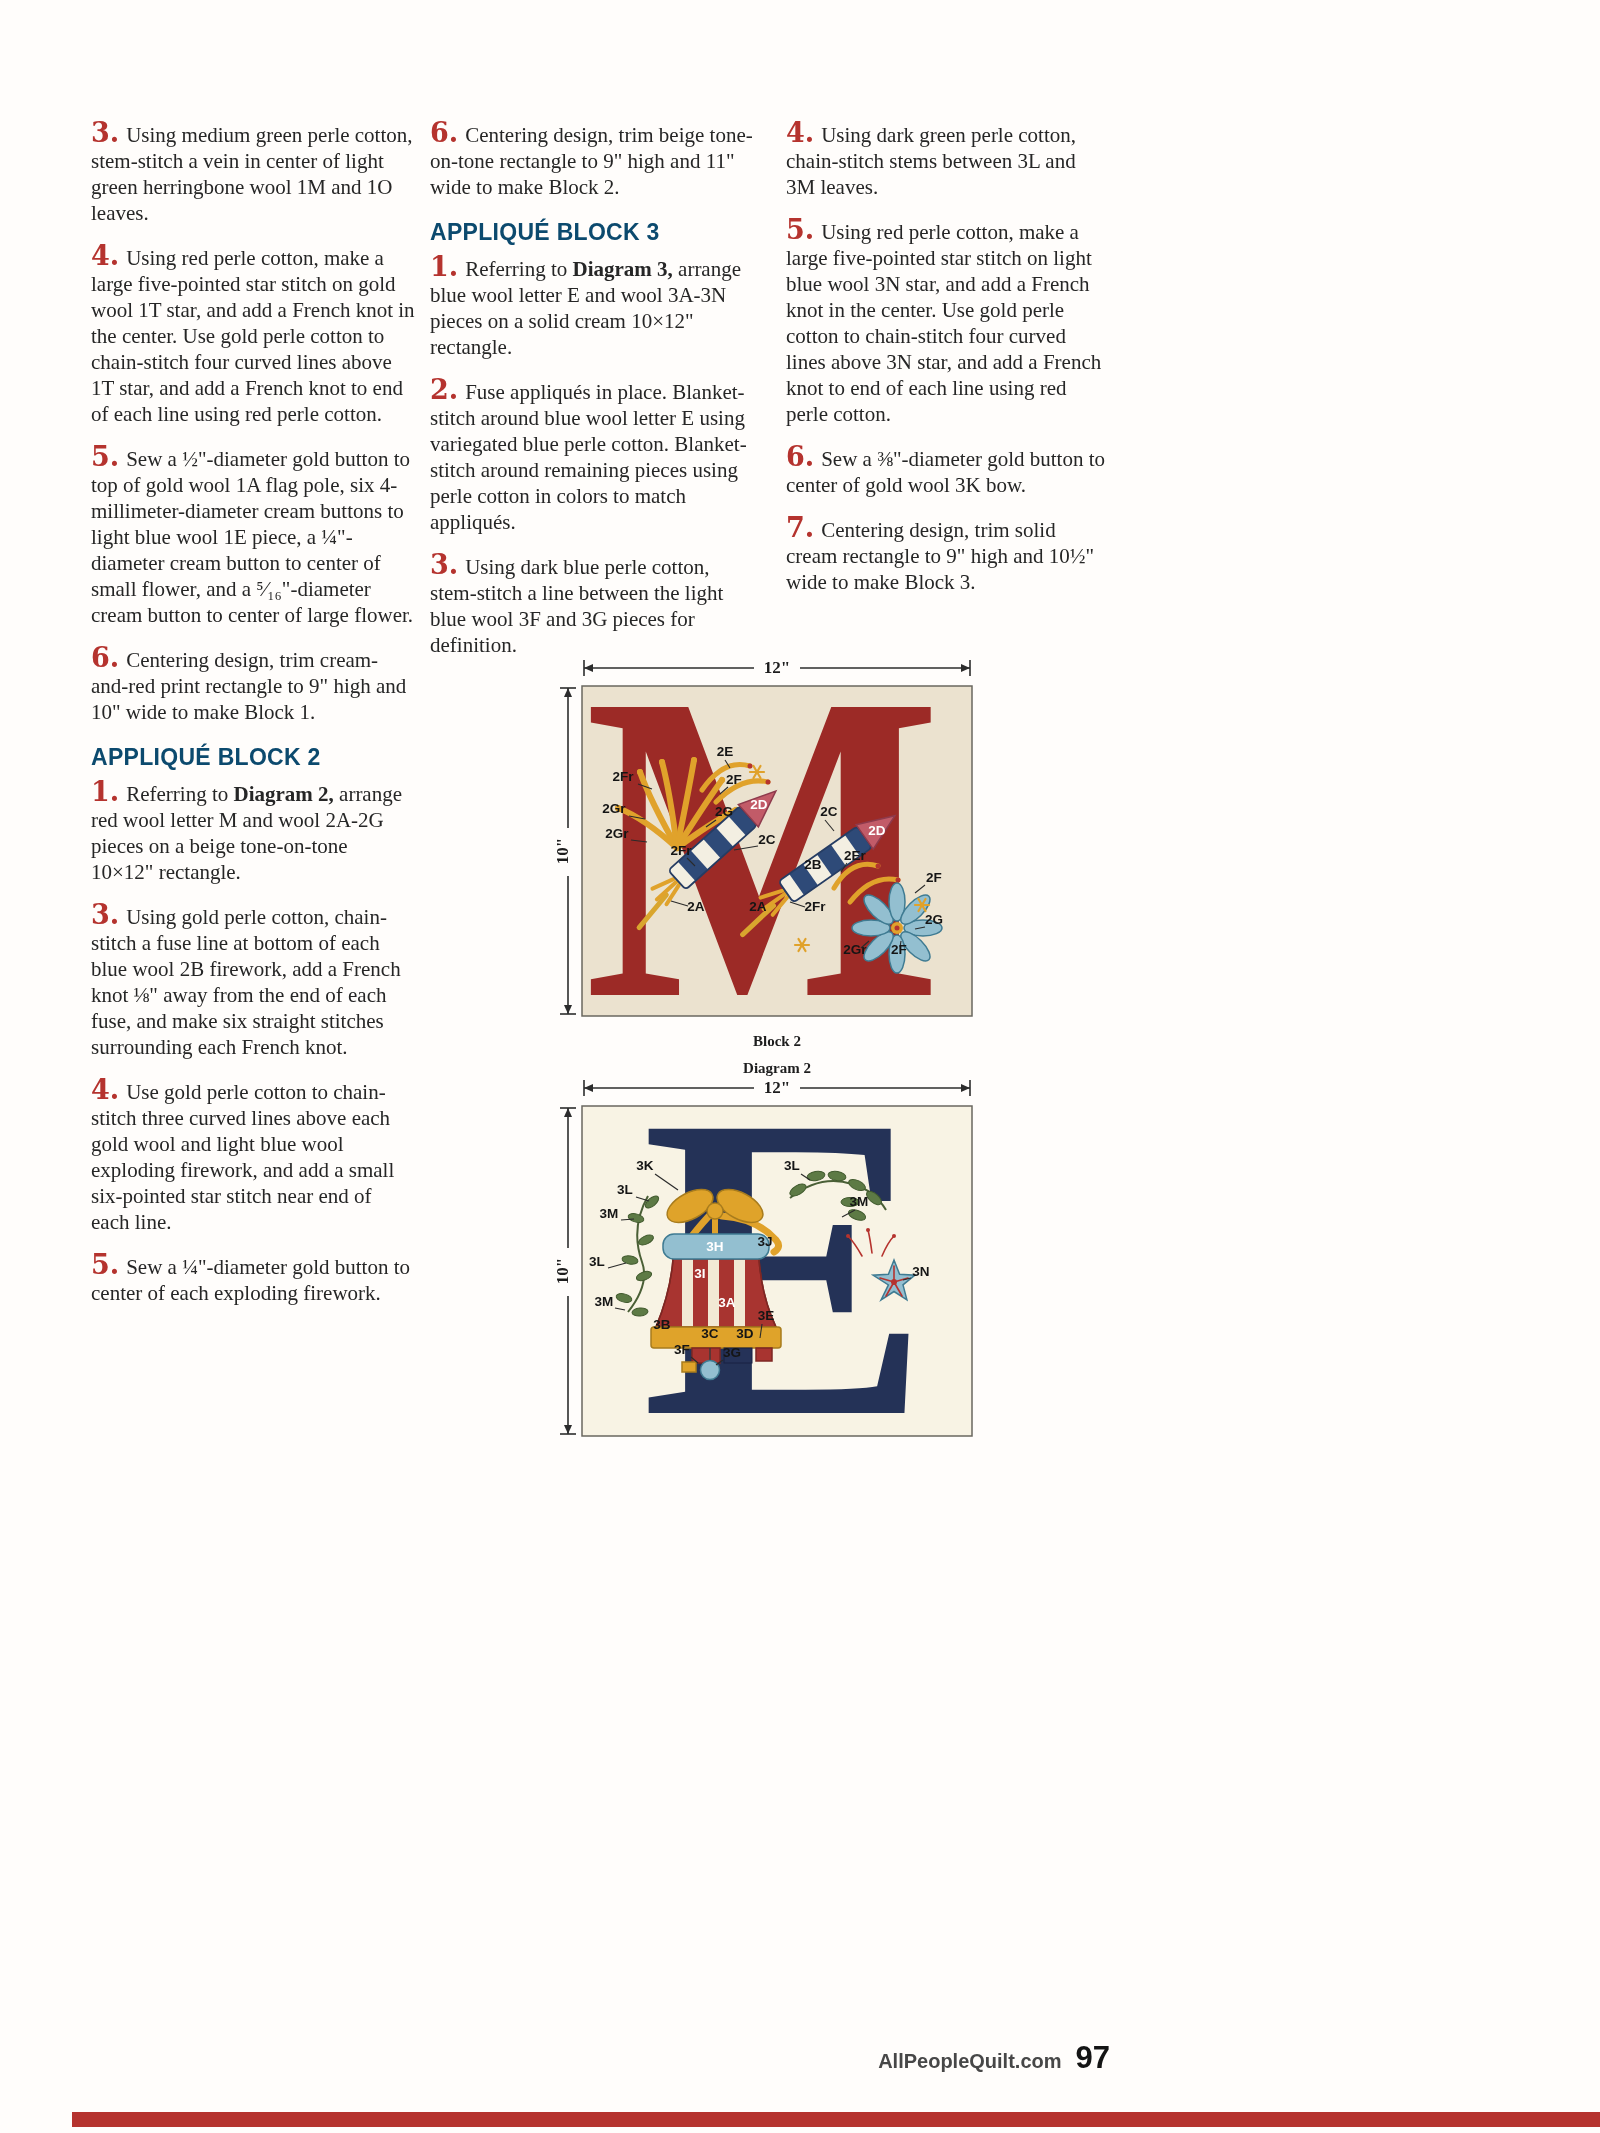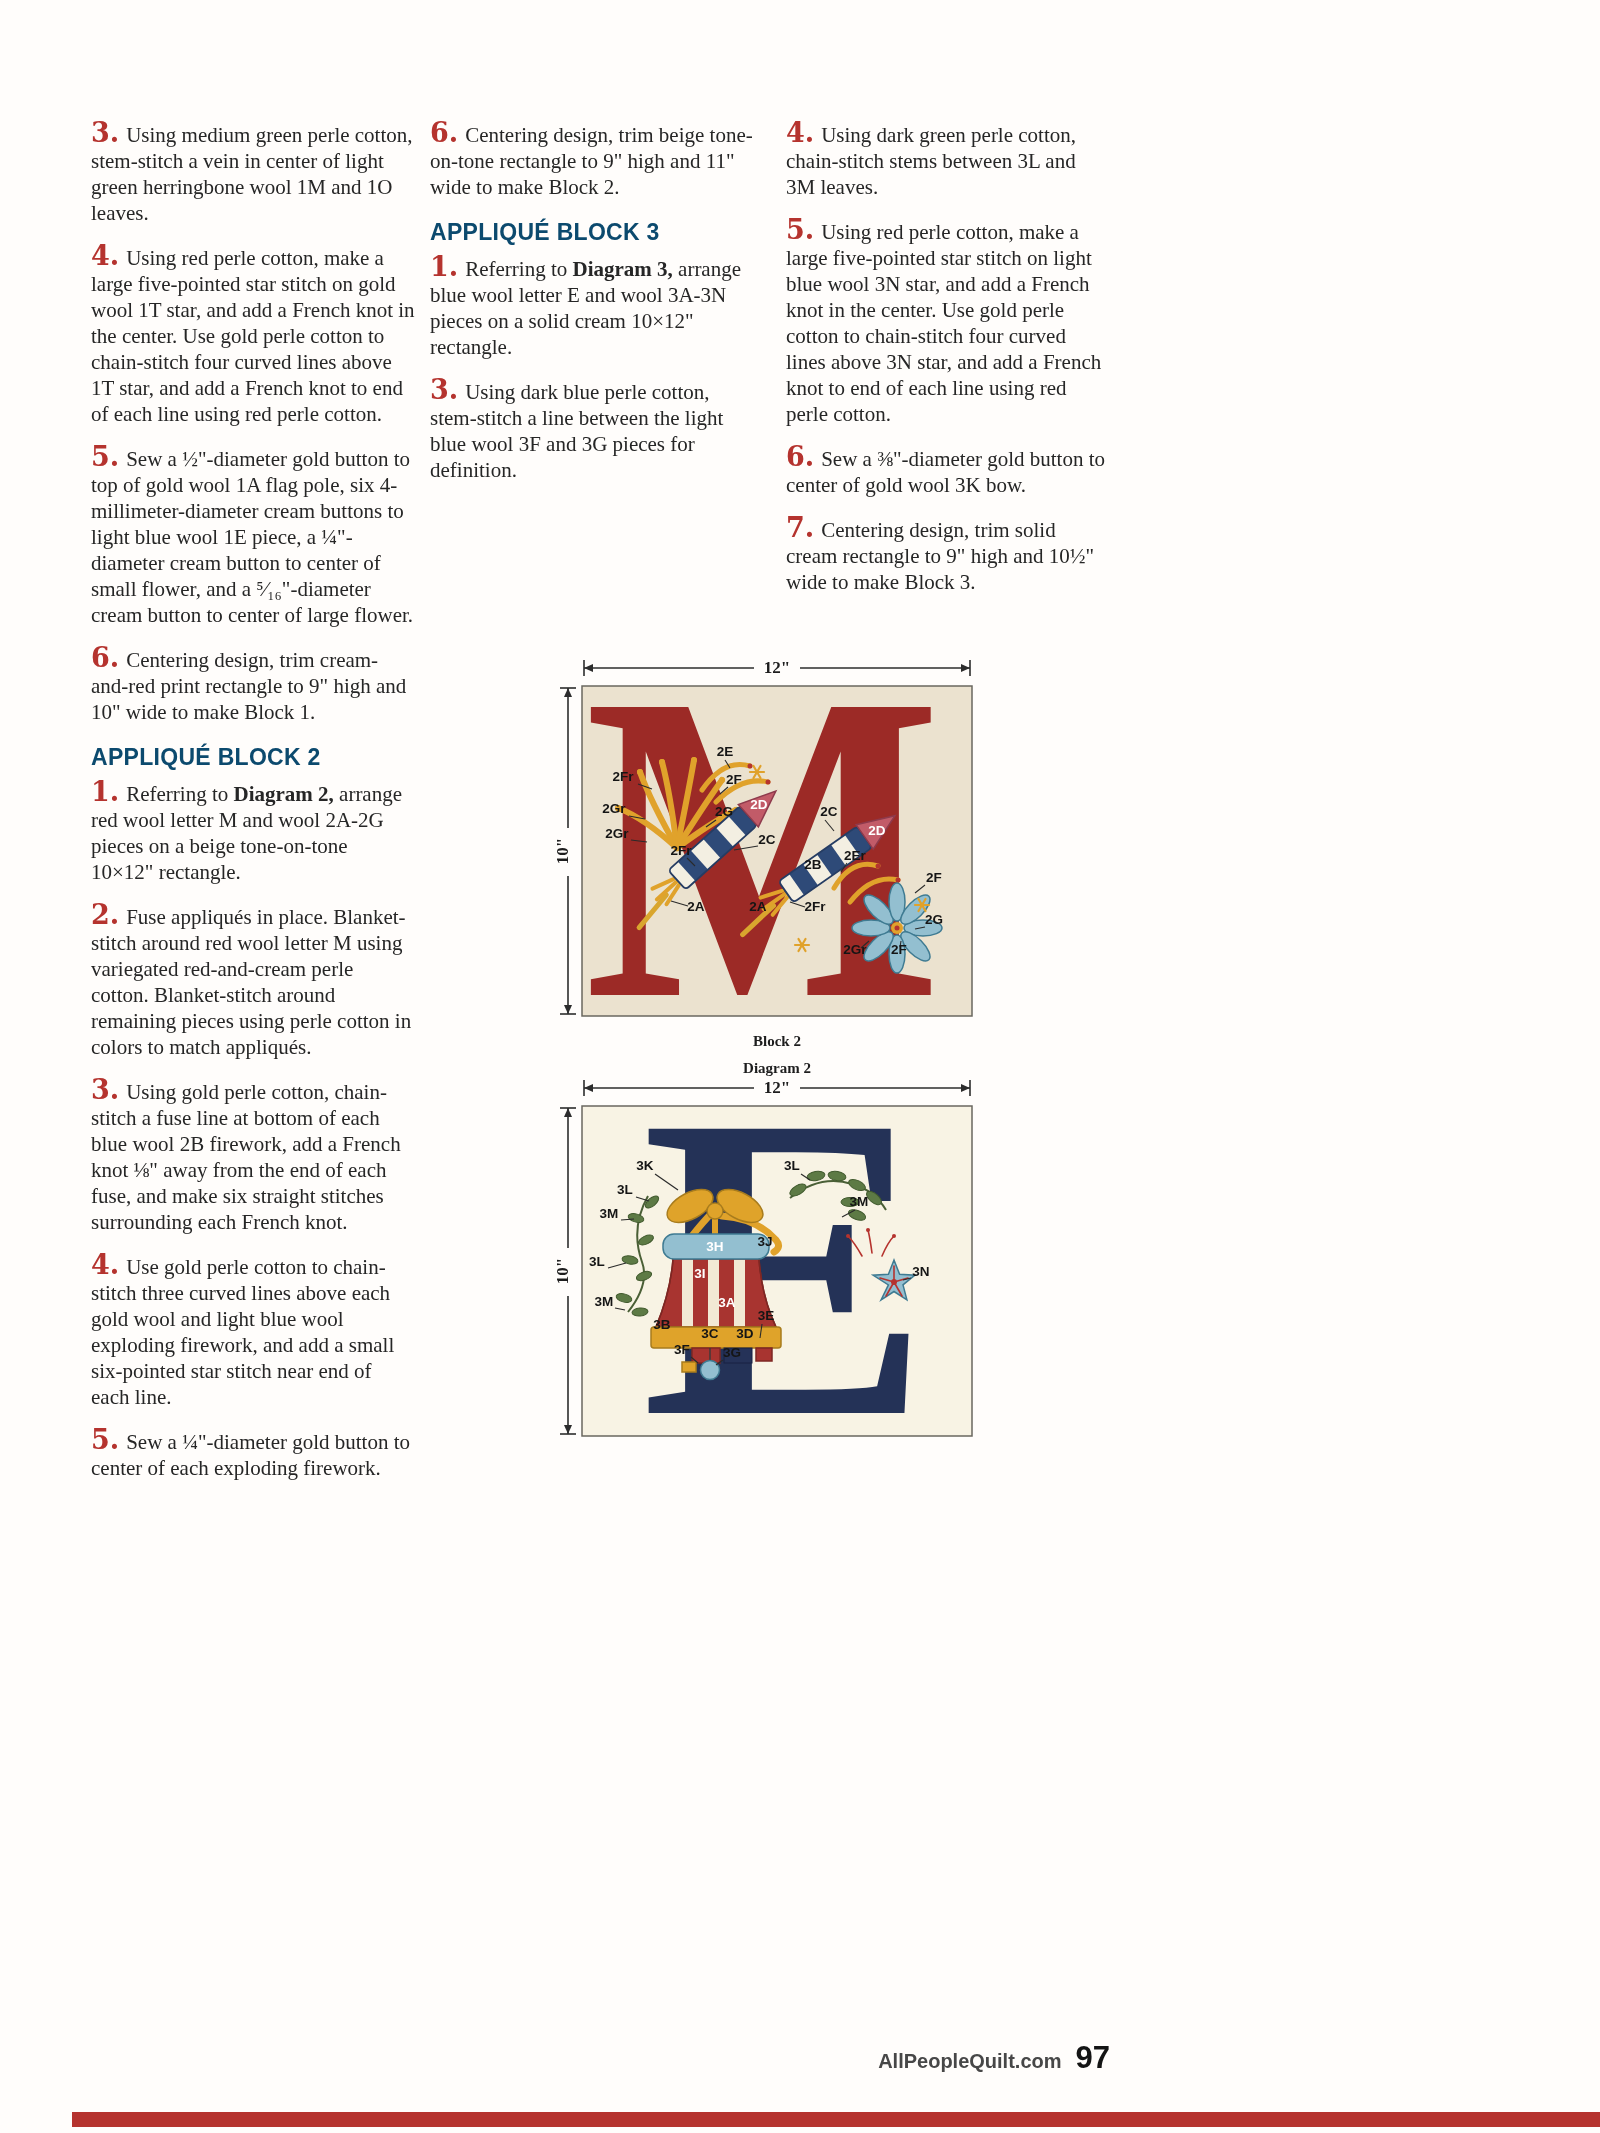--- a/index.html
+++ b/index.html
@@ -65,29 +65,29 @@
 
 <div class="page">
 
   <div class="col" id="col-1" style="left:91px">
       <p class="step"><span class="num">3.</span><span>Using medium green perle cotton, stem-stitch a vein in center of light green herringbone wool 1M and 1O leaves.</span></p>
       <p class="step"><span class="num">4.</span><span>Using red perle cotton, make a large five-pointed star stitch on gold wool 1T star, and add a French knot in the center. Use gold perle cotton to chain-stitch four curved lines above 1T star, and add a French knot to end of each line using red perle cotton.</span></p>
       <p class="step"><span class="num">5.</span><span>Sew a ½"-diameter gold button to top of gold wool 1A flag pole, six 4-millimeter-diameter cream buttons to light blue wool 1E piece, a ¼"-diameter cream button to center of small flower, and a ⁵⁄₁₆"-diameter cream button to center of large flower.</span></p>
       <p class="step"><span class="num">6.</span><span>Centering design, trim cream-and-red print rectangle to 9" high and 10" wide to make Block 1.</span></p>
       <h3 class="sec-h">APPLIQUÉ BLOCK 2</h3>
       <p class="step"><span class="num">1.</span><span>Referring to </span><b>Diagram 2,</b><span> arrange red wool letter M and wool 2A-2G pieces on a beige tone-on-tone 10×12" rectangle.</span></p>
-      <p class="step"><span class="num">2.</span><span>Fuse appliqués in place. Blanket-stitch around red wool letter M using variegated red-and-cream perle cotton. Blanket-stitch around remaining pieces using perle cotton in colors to match appliqués.</span></p>
       <p class="step"><span class="num">3.</span><span>Using gold perle cotton, chain-stitch a fuse line at bottom of each blue wool 2B firework, add a French knot ⅛" away from the end of each fuse, and make six straight stitches surrounding each French knot.</span></p>
       <p class="step"><span class="num">4.</span><span>Use gold perle cotton to chain-stitch three curved lines above each gold wool and light blue wool exploding firework, and add a small six-pointed star stitch near end of each line.</span></p>
       <p class="step"><span class="num">5.</span><span>Sew a ¼"-diameter gold button to center of each exploding firework.</span></p>
     </div>
   <div class="col" id="col-2" style="left:430px">
       <p class="step"><span class="num">6.</span><span>Centering design, trim beige tone-on-tone rectangle to 9" high and 11" wide to make Block 2.</span></p>
       <h3 class="sec-h">APPLIQUÉ BLOCK 3</h3>
       <p class="step"><span class="num">1.</span><span>Referring to </span><b>Diagram 3,</b><span> arrange blue wool letter E and wool 3A-3N pieces on a solid cream 10×12" rectangle.</span></p>
+      <p class="step"><span class="num">2.</span><span>Fuse appliqués in place. Blanket-stitch around blue wool letter E using variegated blue perle cotton. Blanket-stitch around remaining pieces using perle cotton in colors to match appliqués.</span></p>
       <p class="step"><span class="num">3.</span><span>Using dark blue perle cotton, stem-stitch a line between the light blue wool 3F and 3G pieces for definition.</span></p>
     </div>
   <div class="col" id="col-3" style="left:786px">
       <p class="step"><span class="num">4.</span><span>Using dark green perle cotton, chain-stitch stems between 3L and 3M leaves.</span></p>
       <p class="step"><span class="num">5.</span><span>Using red perle cotton, make a large five-pointed star stitch on light blue wool 3N star, and add a French knot in the center. Use gold perle cotton to chain-stitch four curved lines above 3N star, and add a French knot to end of each line using red perle cotton.</span></p>
       <p class="step"><span class="num">6.</span><span>Sew a ⅜"-diameter gold button to center of gold wool 3K bow.</span></p>
       <p class="step"><span class="num">7.</span><span>Centering design, trim solid cream rectangle to 9" high and 10½" wide to make Block 3.</span></p>
     </div>
 
   <figure class="diagram" id="diagram-2" style="top:650px">

